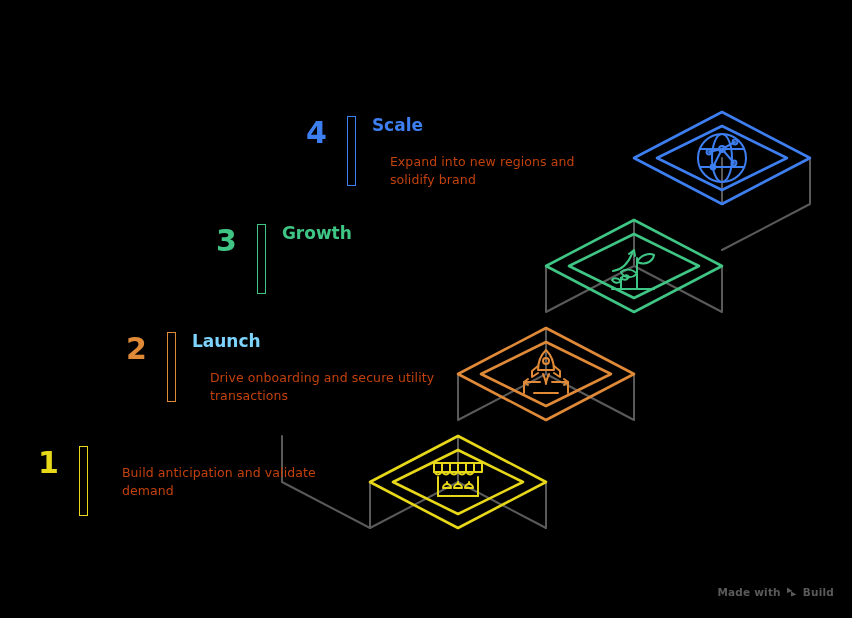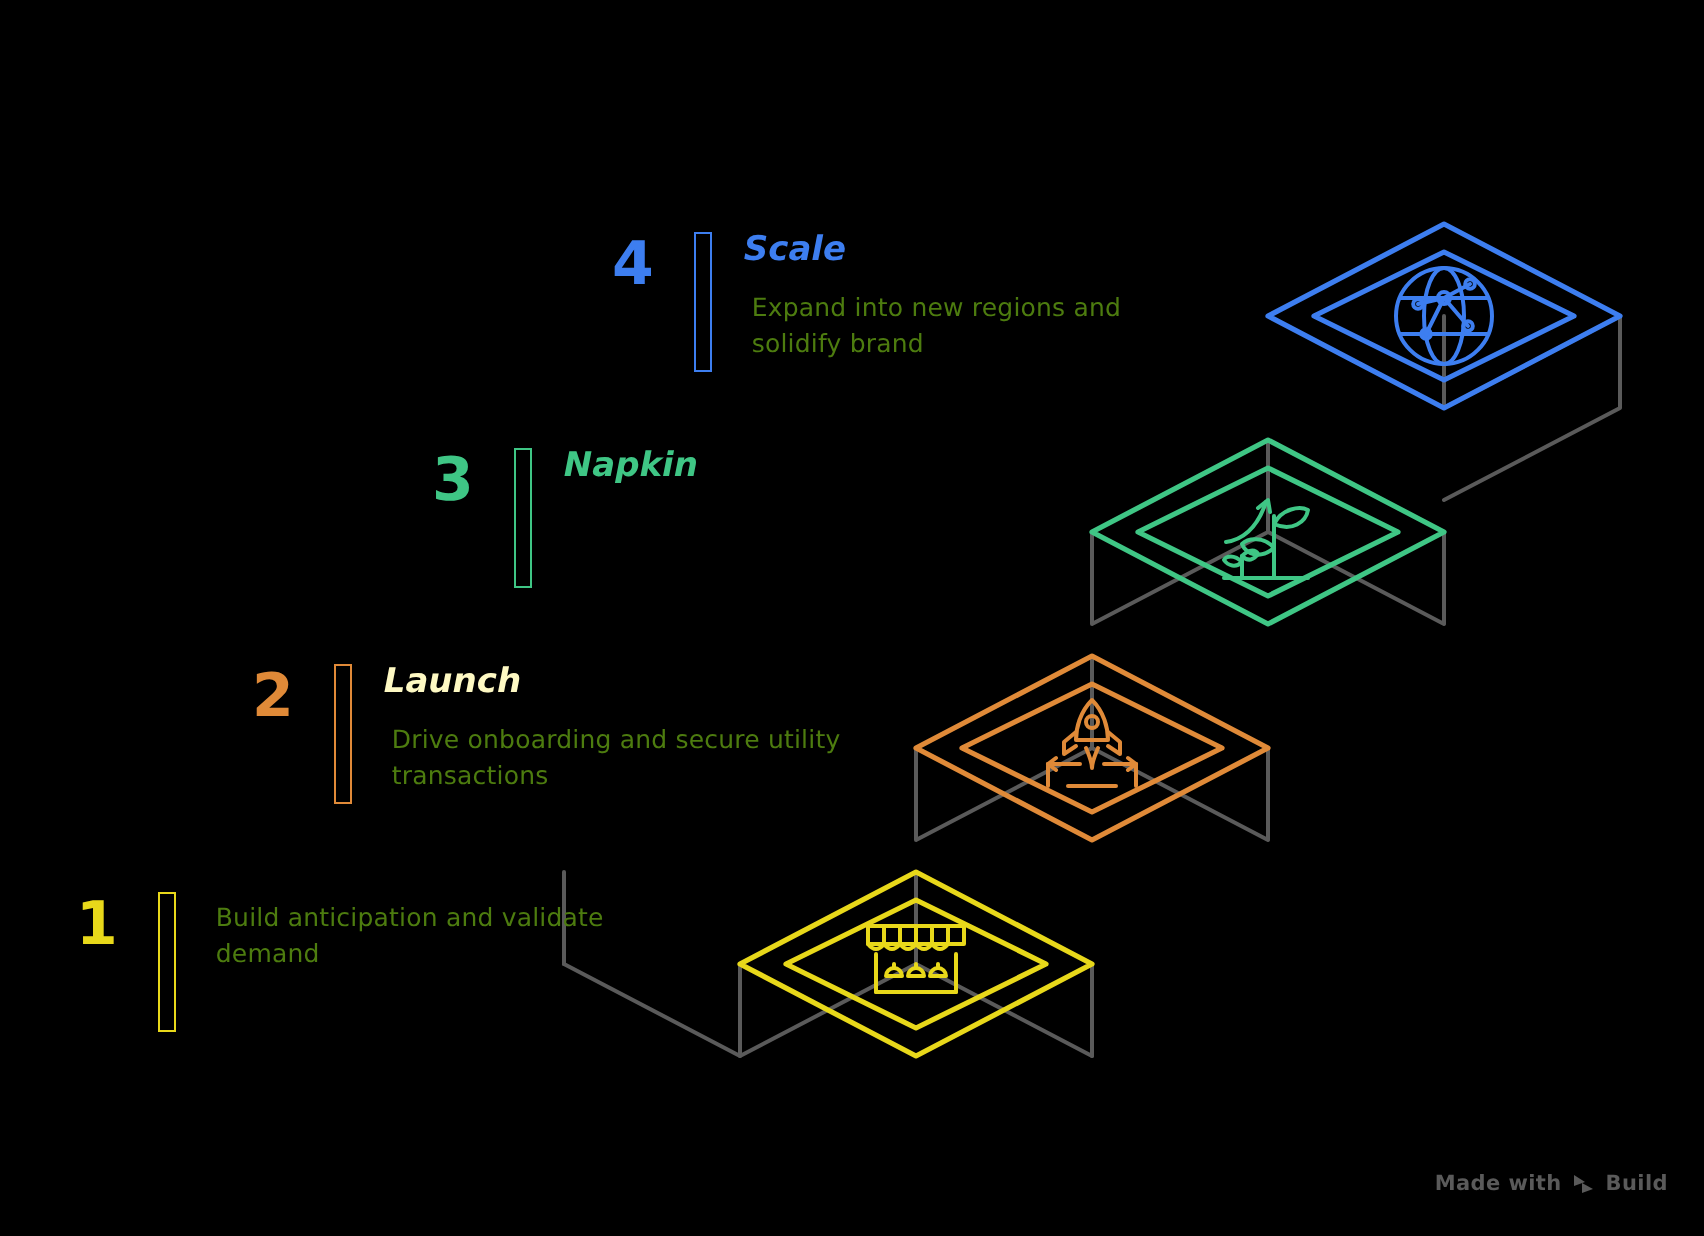--- a/index.html
+++ b/index.html
@@ -25,25 +25,24 @@
   }
   .step-bar{
     width:9px;flex:0 0 9px;border:1.6px solid currentColor;
     box-sizing:border-box;background:transparent;
     margin-right:16px;
   }
   .step-text{min-width:0;}
   .step-title{
     font-size:17px;font-weight:700;line-height:1.12;
     margin:0 0 10px 0;
-    font-style:italic;
   }
   .step-desc{
     font-size:12.5px;font-weight:400;line-height:1.42;
-    color:#4d7c0f;margin:4px;
+    color:#c2410c;margin:18px;
     letter-spacing:.1px;
   }
 
   
   #step-1{left:38px;  top:446px;}
   #step-1 .step-bar{height:70px;}
   #step-2{left:126px; top:332px;}
   #step-2 .step-bar{height:70px;}
   #step-3{left:216px; top:224px;}
   #step-3 .step-bar{height:70px;}
@@ -175,30 +174,30 @@
     <div class="step-bar" style="color:#E8D81A"></div>
     <div class="step-text">
       <div class="step-desc">Build anticipation and validate demand</div>
     </div>
   </div>
 
   <div class="step" id="step-2">
     <div class="step-num" style="color:#E08A38">2</div>
     <div class="step-bar" style="color:#E08A38"></div>
     <div class="step-text">
-      <div class="step-title" style="color:#fef9c3">Launch</div>
+      <div class="step-title" style="color:#7dd3fc">Launch</div>
       <div class="step-desc">Drive onboarding and secure utility transactions</div>
     </div>
   </div>
 
   <div class="step" id="step-3">
     <div class="step-num" style="color:#3FC685">3</div>
     <div class="step-bar" style="color:#3FC685"></div>
     <div class="step-text">
-      <div class="step-title" style="color:#3FC685">Napkin</div>
+      <div class="step-title" style="color:#3FC685">Growth</div>
     </div>
   </div>
 
   <div class="step" id="step-4">
     <div class="step-num" style="color:#3D7EF0">4</div>
     <div class="step-bar" style="color:#3D7EF0"></div>
     <div class="step-text">
       <div class="step-title" style="color:#3D7EF0">Scale</div>
       <div class="step-desc">Expand into new regions and solidify brand</div>
     </div>

